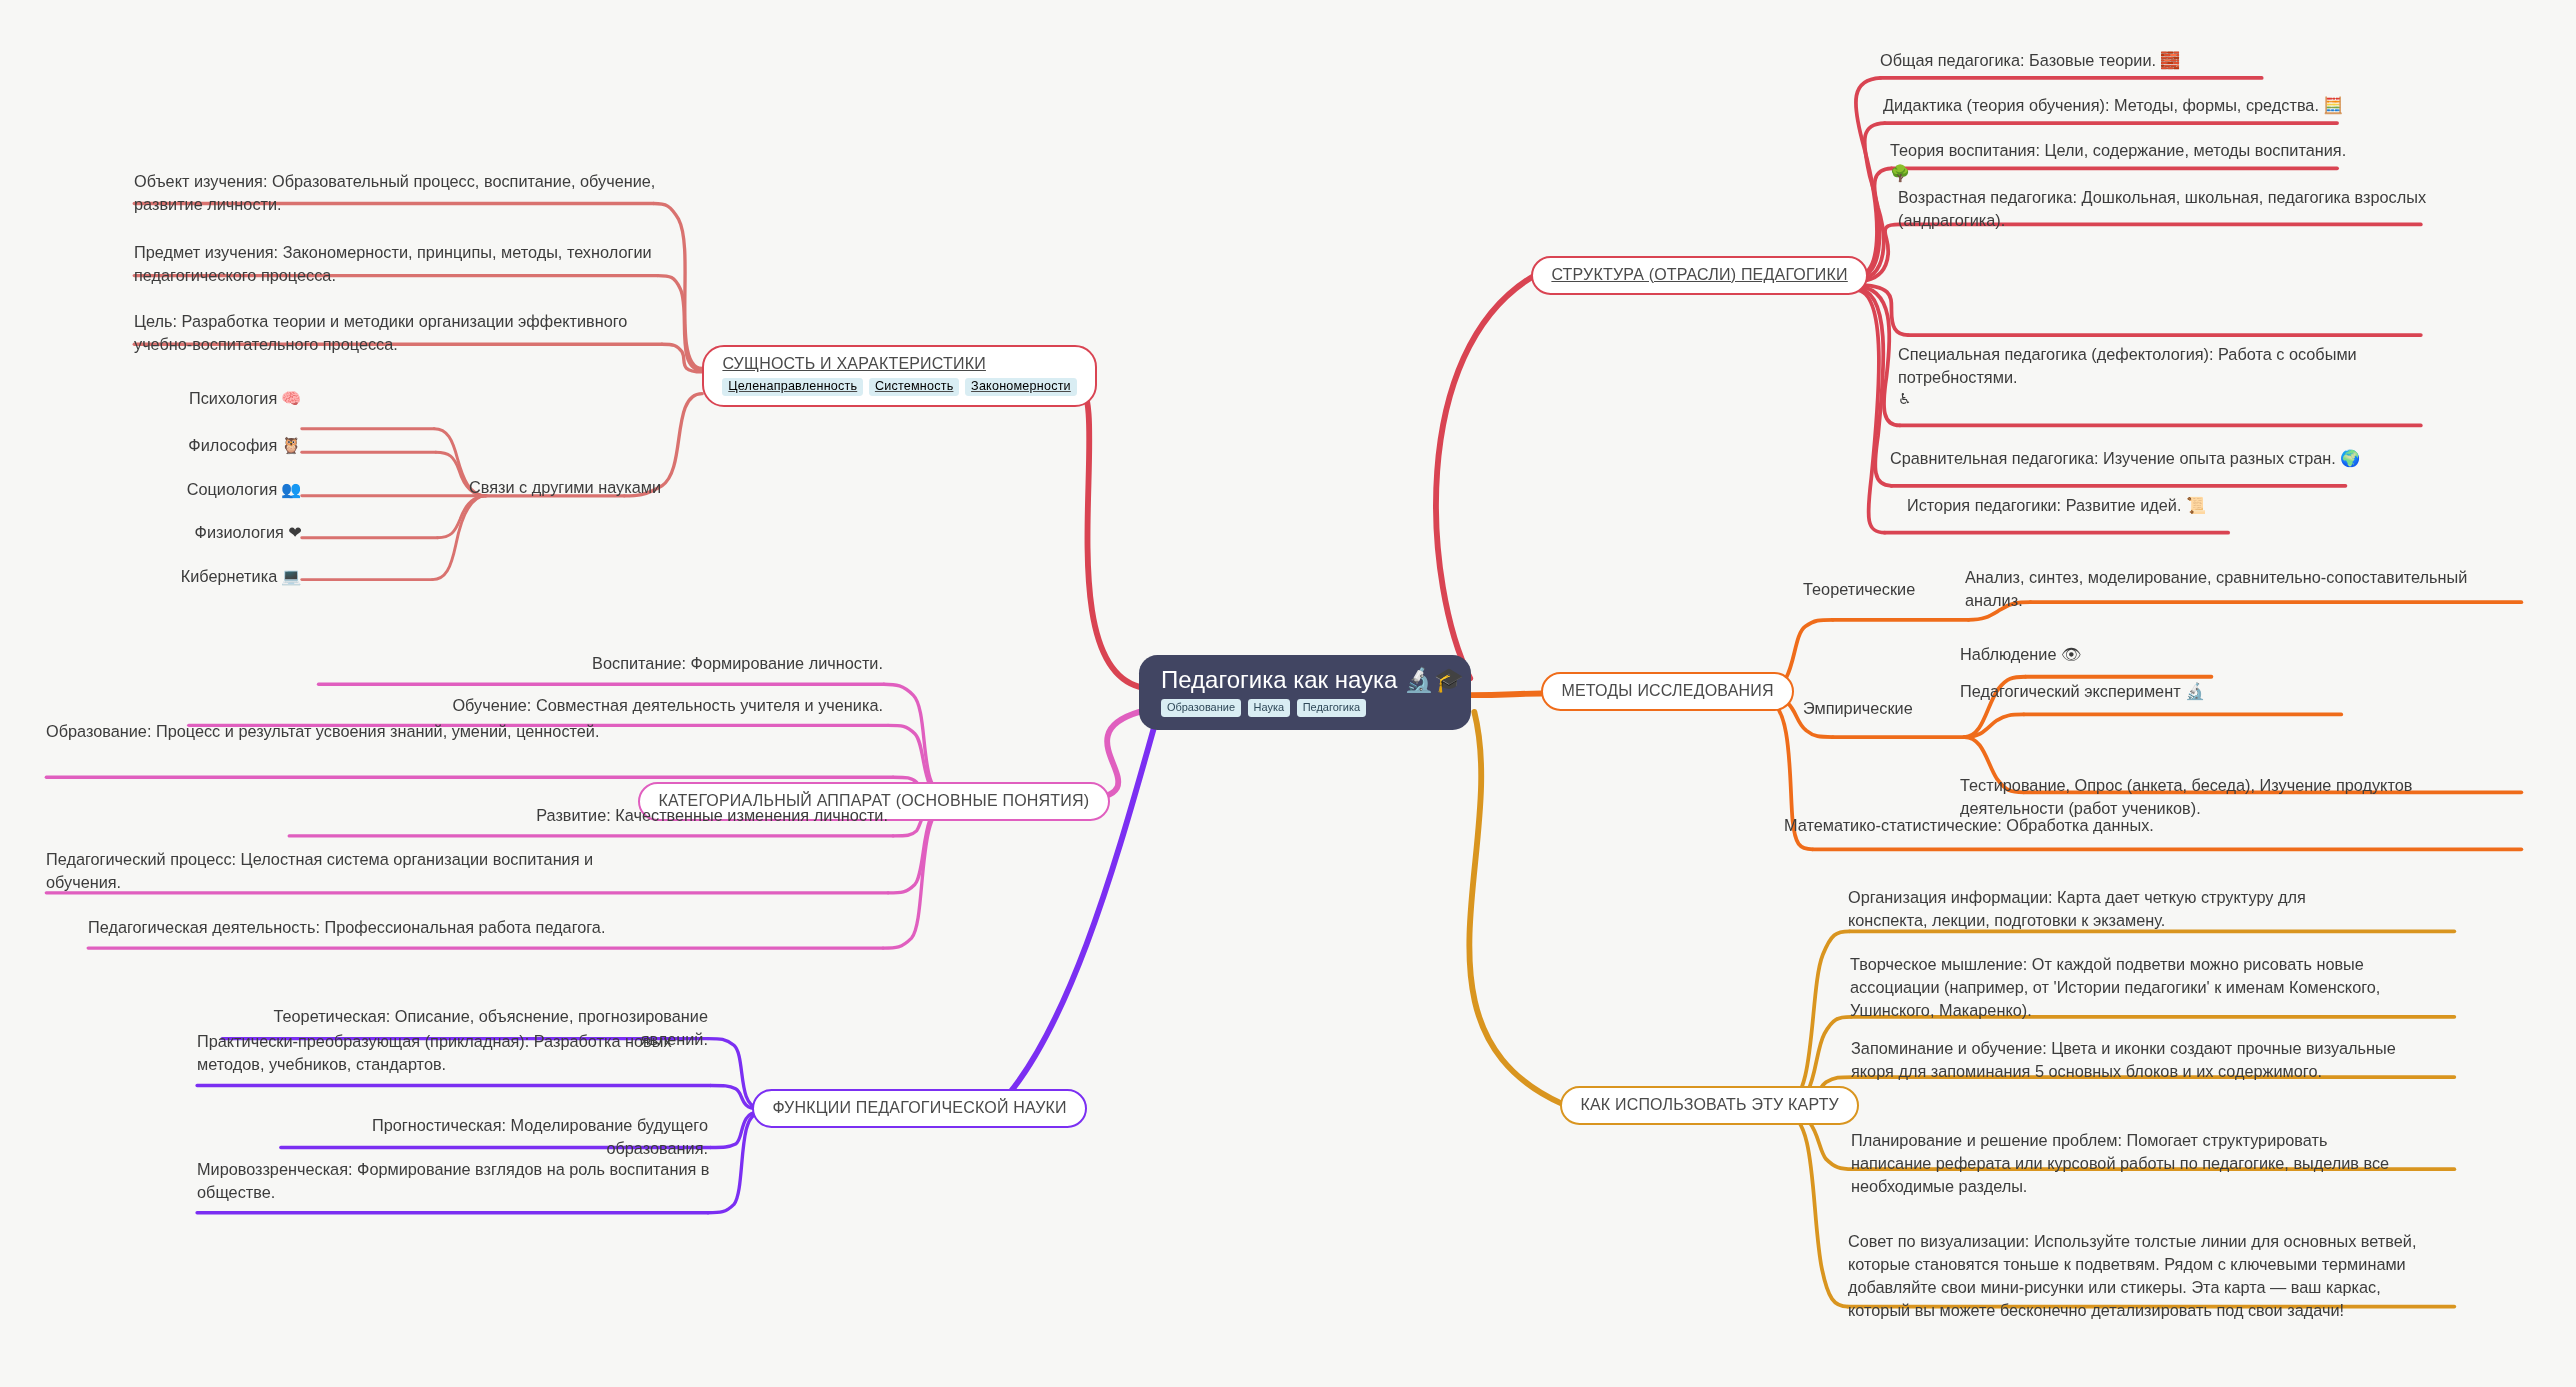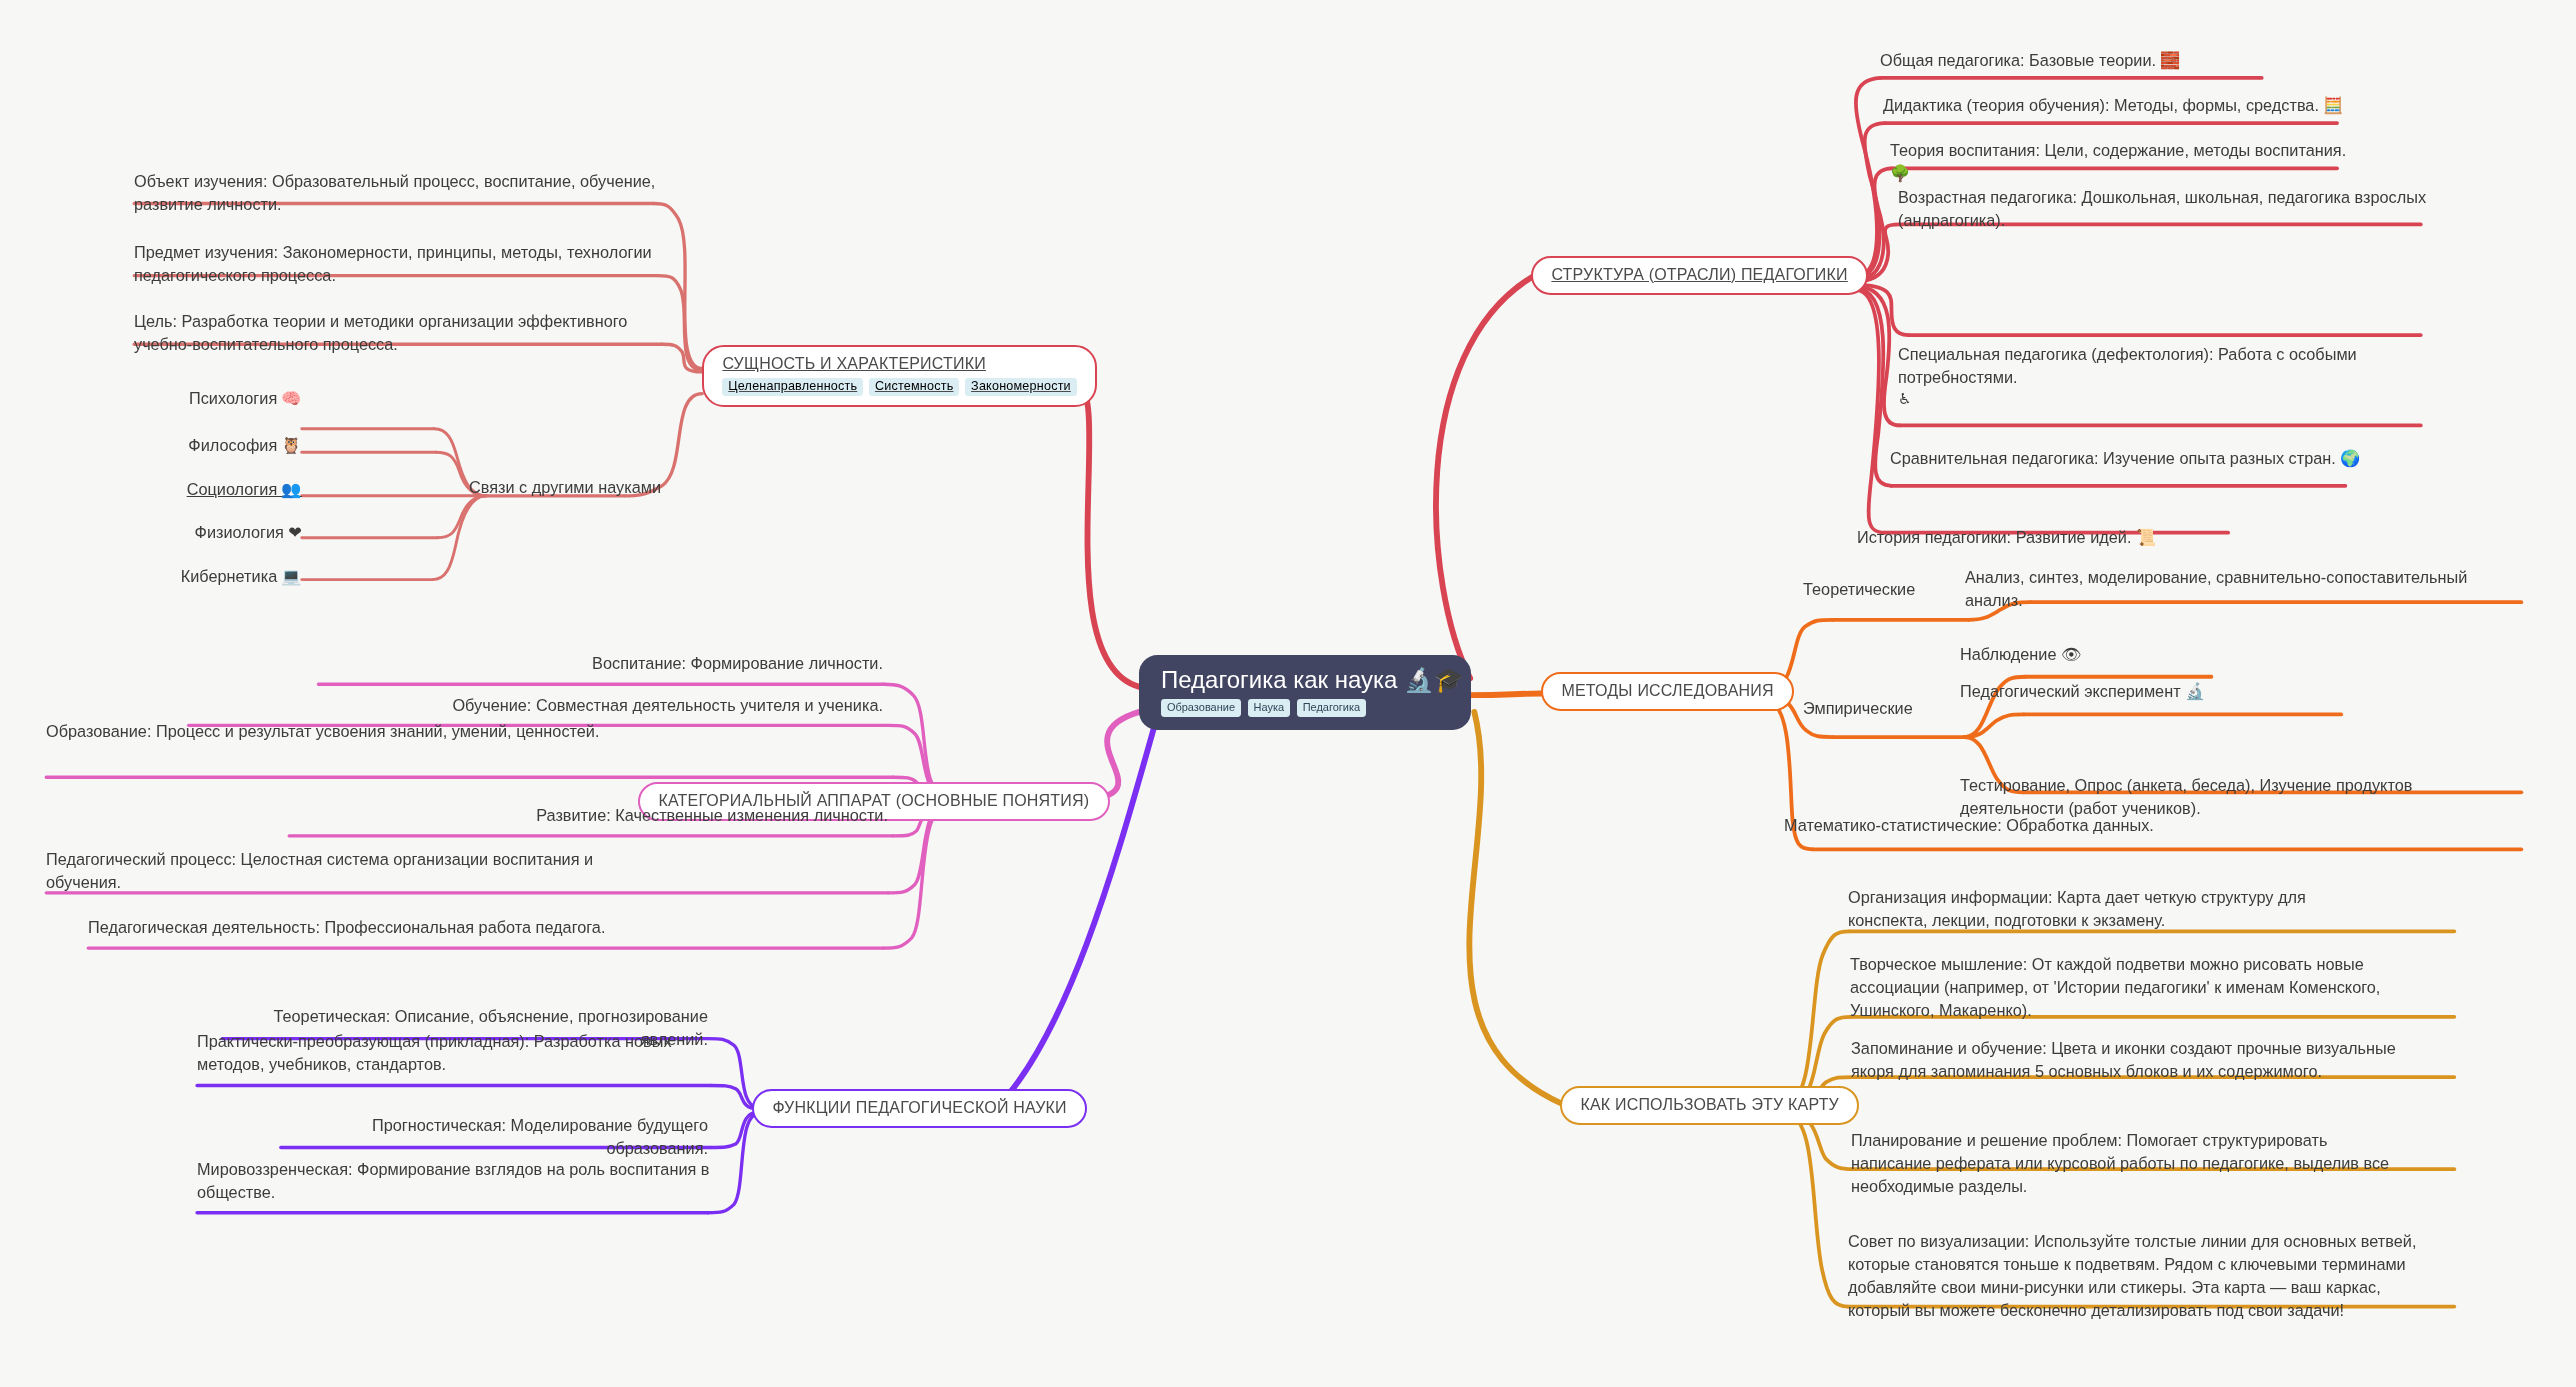--- a/index.html
+++ b/index.html
@@ -221,38 +221,38 @@
   </div>
   <div class="leaf" style="left:1880px;top:49px;width:394px;">Общая педагогика: Базовые теории. 🧱</div>
   <div class="leaf" style="left:1883px;top:94px;width:469px;">Дидактика (теория обучения): Методы, формы, средства. 🧮</div>
   <div class="leaf" style="left:1890px;top:139px;width:469px;">Теория воспитания: Цели, содержание, методы воспитания. 🌳</div>
   <div class="leaf" style="left:1898px;top:186px;width:545px;">Возрастная педагогика: Дошкольная, школьная, педагогика взрослых (андрагогика).</div>
   <div class="leaf" style="left:1898px;top:343px;width:545px;">
     <span>Специальная педагогика (дефектология): Работа с особыми потребностями.</span>
     <div class="emoji">♿</div>
   </div>
   <div class="leaf" style="left:1890px;top:447px;width:503px;">Сравнительная педагогика: Изучение опыта разных стран. 🌍</div>
-  <div class="leaf" style="left:1857px;top:494px;width:419px;margin-top:32px;">История педагогики: Развитие идей. 📜</div>
+  <div class="leaf" style="left:1907px;top:494px;width:419px;">История педагогики: Развитие идей. 📜</div>
 
   <div class="branch-node b-red" style="left: 702px; top: 345px; border-color: rgb(217, 68, 82);">
     <span>СУЩНОСТЬ И ХАРАКТЕРИСТИКИ</span>
     <span class="chiprow">
       <span class="chip">Целенаправленность</span>
       <span class="chip">Системность</span>
       <span class="chip">Закономерности</span>
     </span>
   </div>
   <div class="leaf" style="left:134px;top:170px;width:528px;">Объект изучения: Образовательный процесс, воспитание, обучение, развитие личности.</div>
   <div class="leaf" style="left:134px;top:241px;width:528px;">Предмет изучения: Закономерности, принципы, методы, технологии педагогического процесса.</div>
   <div class="leaf" style="left:134px;top:310px;width:528px;">Цель: Разработка теории и методики организации эффективного учебно-воспитательного процесса.</div>
 
   <div class="subcap" style="left:469px;top:476px;">Связи с другими науками</div>
   <div class="leaf r" style="left:109px;top:387px;width:193px;">Психология 🧠</div>
   <div class="leaf r" style="left:109px;top:434px;width:193px;">Философия 🦉</div>
-  <div class="leaf r" style="left:109px;top:478px;width:193px;text-decoration:underline;">Социология 👥</div>
+  <div class="leaf r" style="left:109px;top:478px;width:193px;">Социология 👥</div>
   <div class="leaf r" style="left:109px;top:521px;width:193px;">Физиология ❤</div>
   <div class="leaf r" style="left:109px;top:565px;width:193px;">Кибернетика 💻</div>
 
   <div class="branch-node b-pink" style="left: 638px; top: 782px; border-color: rgb(224, 95, 191);">
     <span>КАТЕГОРИАЛЬНЫЙ АППАРАТ (ОСНОВНЫЕ ПОНЯТИЯ)</span>
   </div>
   <div class="leaf r" style="left:318px;top:652px;width:565px;">Воспитание: Формирование личности.</div>
   <div class="leaf r" style="left:188px;top:694px;width:695px;">Обучение: Совместная деятельность учителя и ученика.</div>
   <div class="leaf" style="left:46px;top:720px;width:570px;">Образование: Процесс и результат усвоения знаний, умений, ценностей.</div>
   <div class="leaf r" style="left:289px;top:804px;width:599px;">Развитие: Качественные изменения личности.</div>

